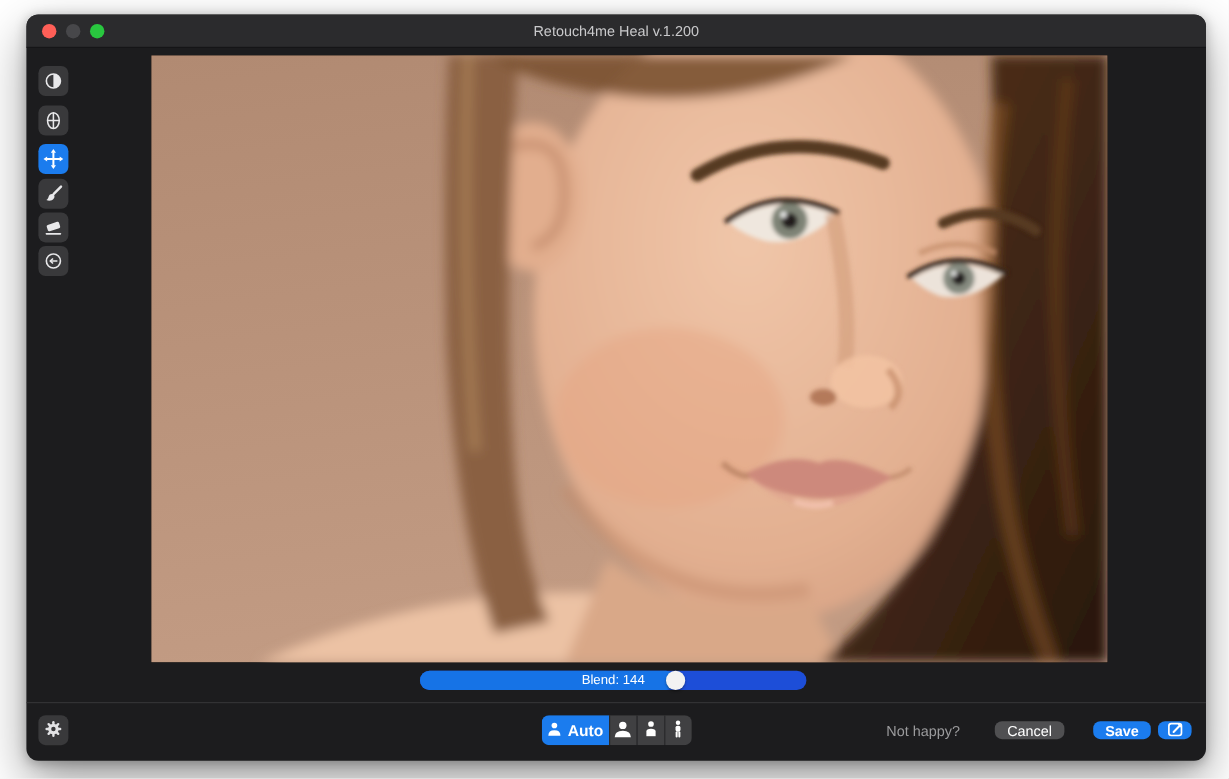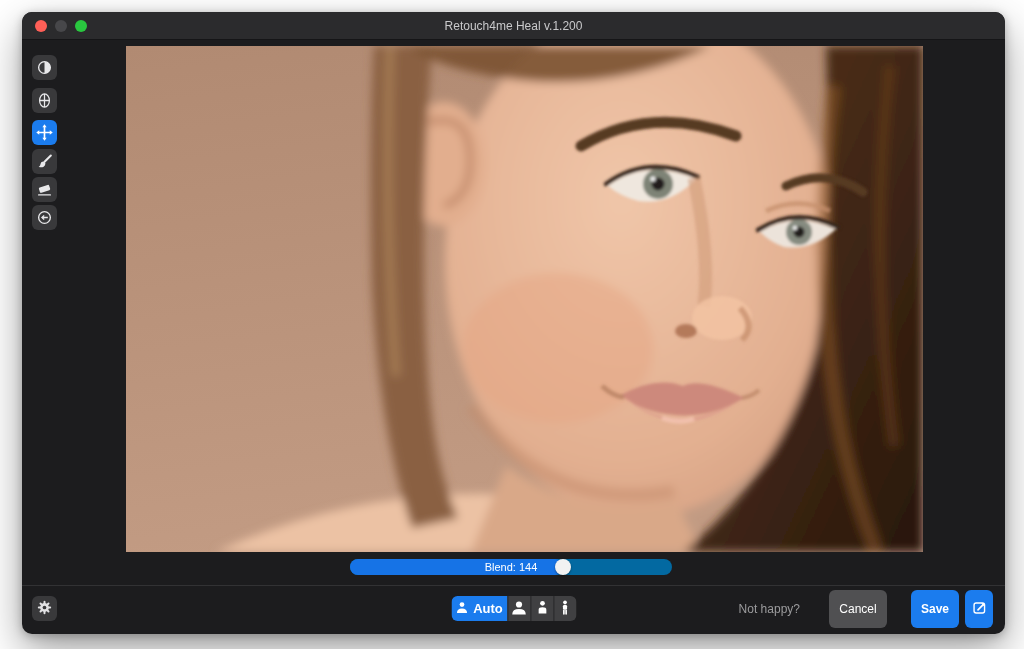--- a/index.html
+++ b/index.html
@@ -29,21 +29,21 @@
     display: flex; align-items: center; justify-content: center; padding: 0; }
   .tool-btn.selected { background: #1b7cee; }
   .tool-btn svg { display: block; }
 
   
   .canvas { position: absolute; left: 104px; top: 34px; width: 797px; height: 506px; background: #000; }
   .canvas svg { width: 100%; height: 100%; display: block; }
 
   
   .slider { position: absolute; left: 328px; top: 547px; width: 322px; height: 16px;
-    background: #0369a1; border-radius: 8px; }
+    background: #1d4ed8; border-radius: 8px; }
   .slider-fill { position: absolute; left: 0; top: 0; height: 16px; width: 66%;
     background: #1673e6; border-radius: 8px; }
   .slider-label { position: absolute; left: 0; right: 0; top: 0; height: 16px;
     line-height: 16px; text-align: center; color: #ffffff; font-size: 11px; font-weight: 500; }
   .slider-thumb { position: absolute; top: 0; left: calc(66% - 8px); width: 16px; height: 16px;
     background: #f2f2f2; border-radius: 50%; box-shadow: 0 1px 2px rgba(0,0,0,0.4); }
 
   .divider { position: absolute; left: 0; top: 573px; width: 100%; height: 1px; background: #323234; }
 
   
@@ -56,21 +56,21 @@
   .seg { border: none; background: #404042; height: 25px; cursor: pointer;
     display: flex; align-items: center; justify-content: center; padding: 0; }
   .seg + .seg { border-left: 1px solid #2a2a2c; }
   .seg.auto { background: #1b7cee; width: 56px; gap: 5px; color: #ffffff;
     font-size: 13px; font-weight: 600; font-family: "Liberation Sans", sans-serif; }
   .seg.icon-only { width: 23px; }
 
   .right-group { position: absolute; right: 12px; top: 584px; height: 25px;
     display: flex; align-items: center; }
   .not-happy { color: #9b9b9d; font-size: 12px; margin-right: 29px; cursor: pointer; }
-  .btn { border: none; border-radius: 6px; height: 38px; color: #ffffff; font-size: 12px;
+  .btn { border: none; border-radius: 6px; height: 15px; color: #ffffff; font-size: 12px;
     font-family: "Liberation Sans", sans-serif; cursor: pointer; display: flex;
     align-items: center; justify-content: center; text-align: center; }
   .btn.cancel { background: #505052; width: 58px; }
   .btn.save { background: #1b7cee; width: 48px; margin-left: 24px; font-weight: 600; }
   .btn.plugin { background: #1b7cee; width: 28px; margin-left: 6px; }
 </style>
 </head>
 <body>
 
 <div class="page">

